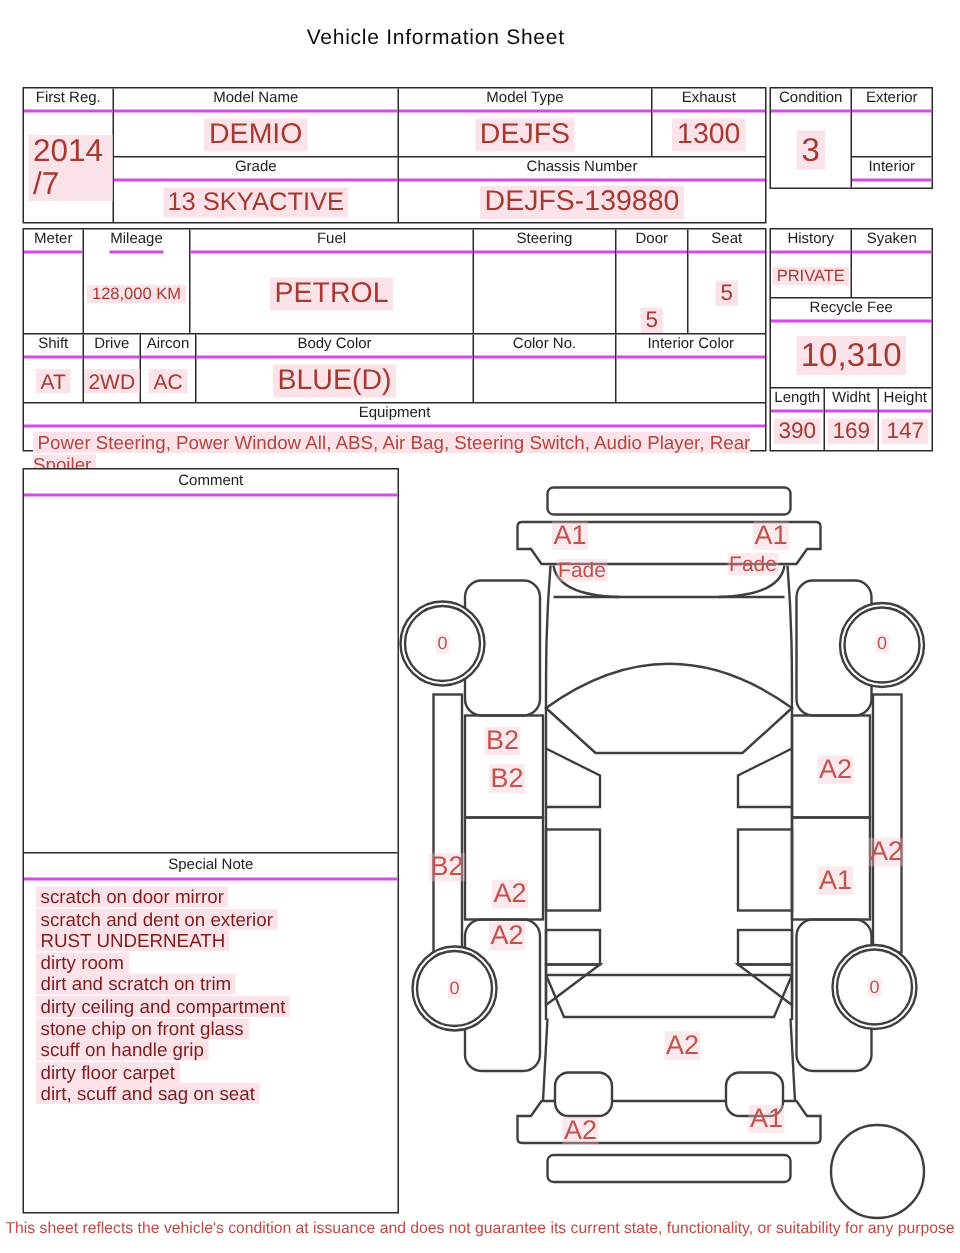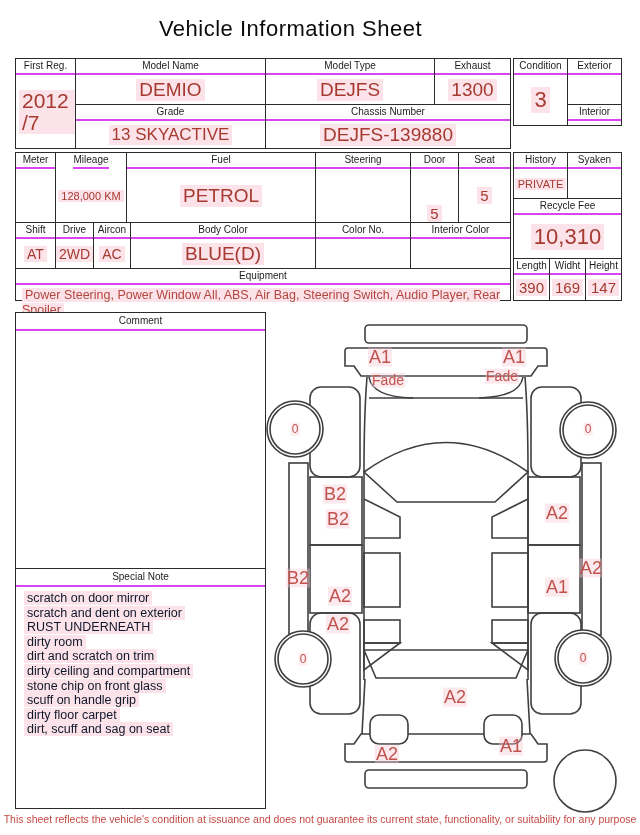--- a/index.html
+++ b/index.html
@@ -1,57 +1,57 @@
 <!DOCTYPE html>
 <html><head>
 <meta charset="utf-8">
 <style>
   html,body{margin:0;padding:0;}
   body{
     width:640px;height:835px;position:relative;background:#ffffff;
     font-family:"Liberation Sans", sans-serif;color:#111;overflow:hidden;
   }
   .title{position:absolute;top:16px;left:0;width:581px;text-align:center;
-    font-size:22px;letter-spacing:.5px;color:#0b0b0b;font-weight:500;}
+    font-size:14px;letter-spacing:.5px;color:#0b0b0b;font-weight:500;}
   .box{position:absolute;border:1px solid #2b2b2b;box-sizing:border-box;background:#fff;}
   .grid{display:grid;height:100%;}
   .cell{box-sizing:border-box;display:flex;flex-direction:column;min-width:0;}
   .br{border-right:1px solid #2b2b2b;} .bt{border-top:1px solid #2b2b2b;}
   .chd{flex:0 0 14px;font-size:10px;line-height:14px;text-align:center;color:#1c1c1c;
     border-bottom:2px solid #d946ef;white-space:nowrap;overflow:hidden;}
   .cval{flex:1;display:flex;align-items:center;justify-content:center;color:#a63a30;}
   .hl{background:#fbe3e9;padding:0 3px;white-space:nowrap;}
   .v19{font-size:19px;} .v17{font-size:17px;} .v15{font-size:15px;} .v14{font-size:14px;}
   .v11{font-size:11px;} .v22{font-size:22px;}
   .trow{display:flex;box-sizing:border-box;}
   .regval{flex:1;display:flex;flex-direction:column;justify-content:center;color:#a63a30;
     font-size:21px;line-height:22px;padding-left:3px;}
   .eqtxt{flex:1;color:#b4453e;font-size:12.5px;line-height:15px;padding:3px 6px;text-align:left;}
-  .notes{flex:1;padding:4px 8px;color:#0f172a;font-size:12.5px;line-height:14.6px;}
+  .notes{flex:1;padding:4px 8px;color:#7f1d1d;font-size:12.5px;line-height:14.6px;}
   .notes div{white-space:nowrap;}
   .footer{position:absolute;left:0;top:813px;width:640px;text-align:center;
     font-size:10.5px;color:#c24a44;}
   .diagram{position:absolute;left:265px;top:310px;width:375px;height:508px;}
   .diagram svg{position:absolute;left:0;top:0;}
   .mark{position:absolute;transform:translate(-50%,-50%);font-size:18px;color:#c0534e;
     background:rgba(247,196,208,.38);padding:0 1px;line-height:1.05;white-space:nowrap;}
   .mark.sm{font-size:12px;background:rgba(247,196,208,.3);}
   .mark.fade{font-size:14px;}
 </style>
 </head>
 <body>
 
 <div class="title">Vehicle Information Sheet</div>
 
 <div class="box" style="left:15px;top:58px;width:496px;height:91px;">
   <div class="grid" style="grid-template-columns:60px 190px 169px 1fr;grid-template-rows:45px 1fr;">
     <div class="cell br" style="grid-row:1/3;">
       <div class="chd">First Reg.</div>
       <div class="regval">
-        <span class="hl">2012</span>
+        <span class="hl">2014</span>
         <span class="hl">/7</span>
       </div>
     </div>
     <div class="cell br">
       <div class="chd">Model Name</div>
       <div class="cval v19">
           <span class="hl">DEMIO</span>
         </div>
     </div>
     <div class="cell br">

